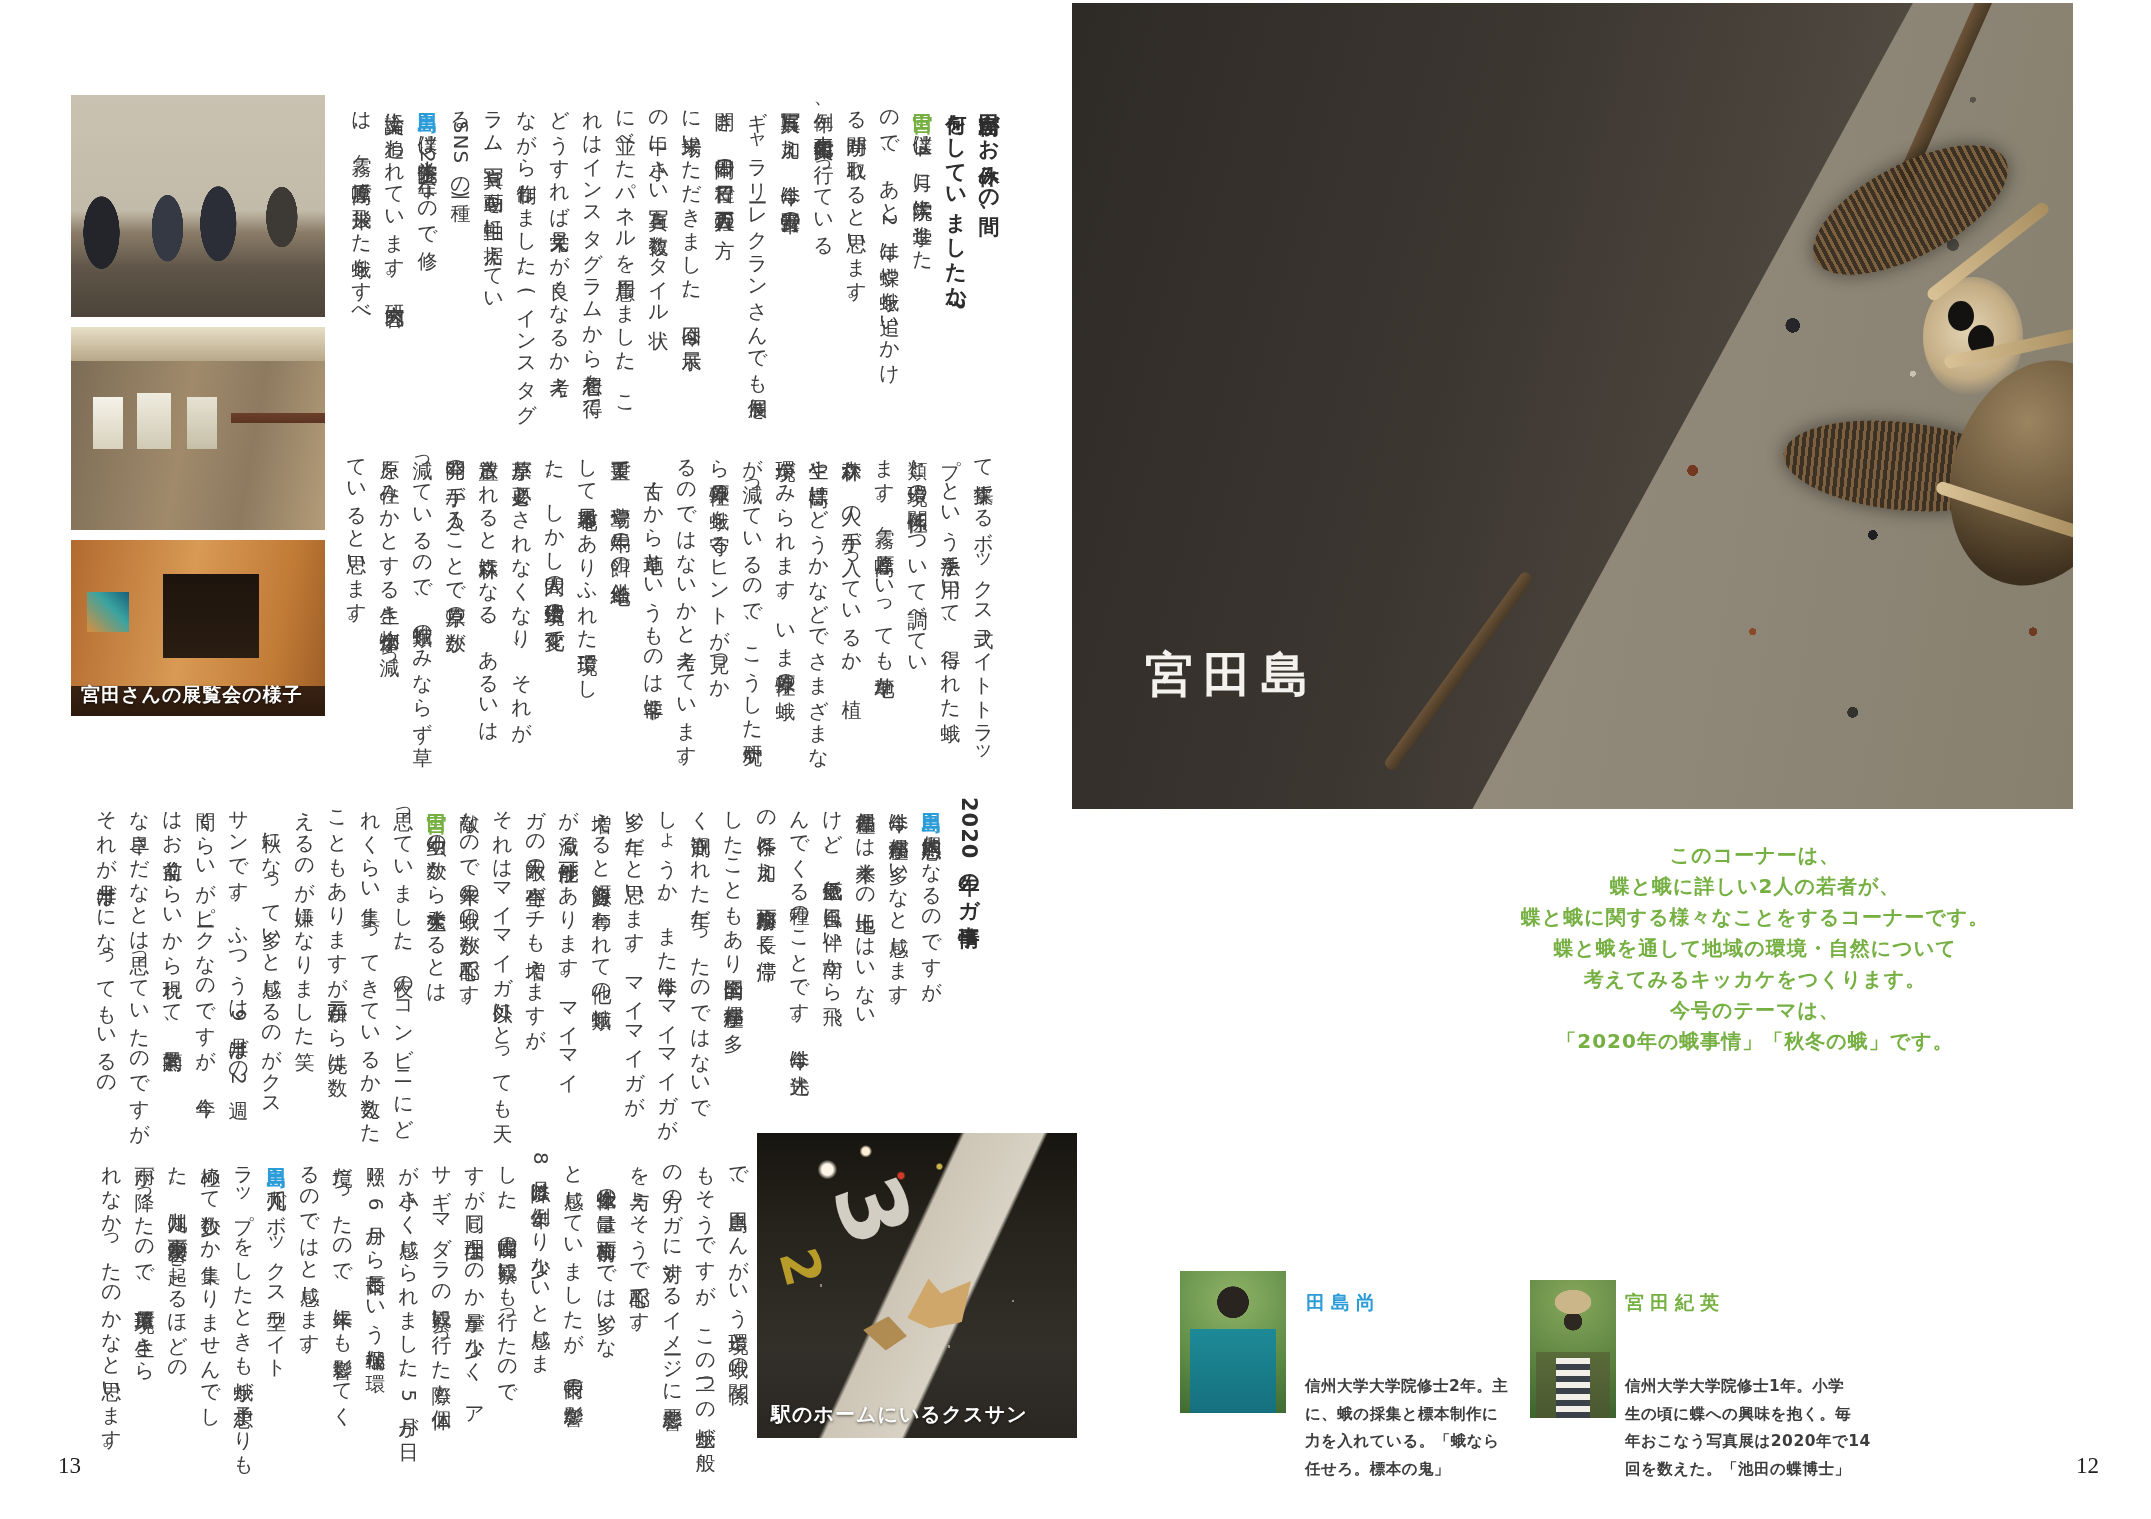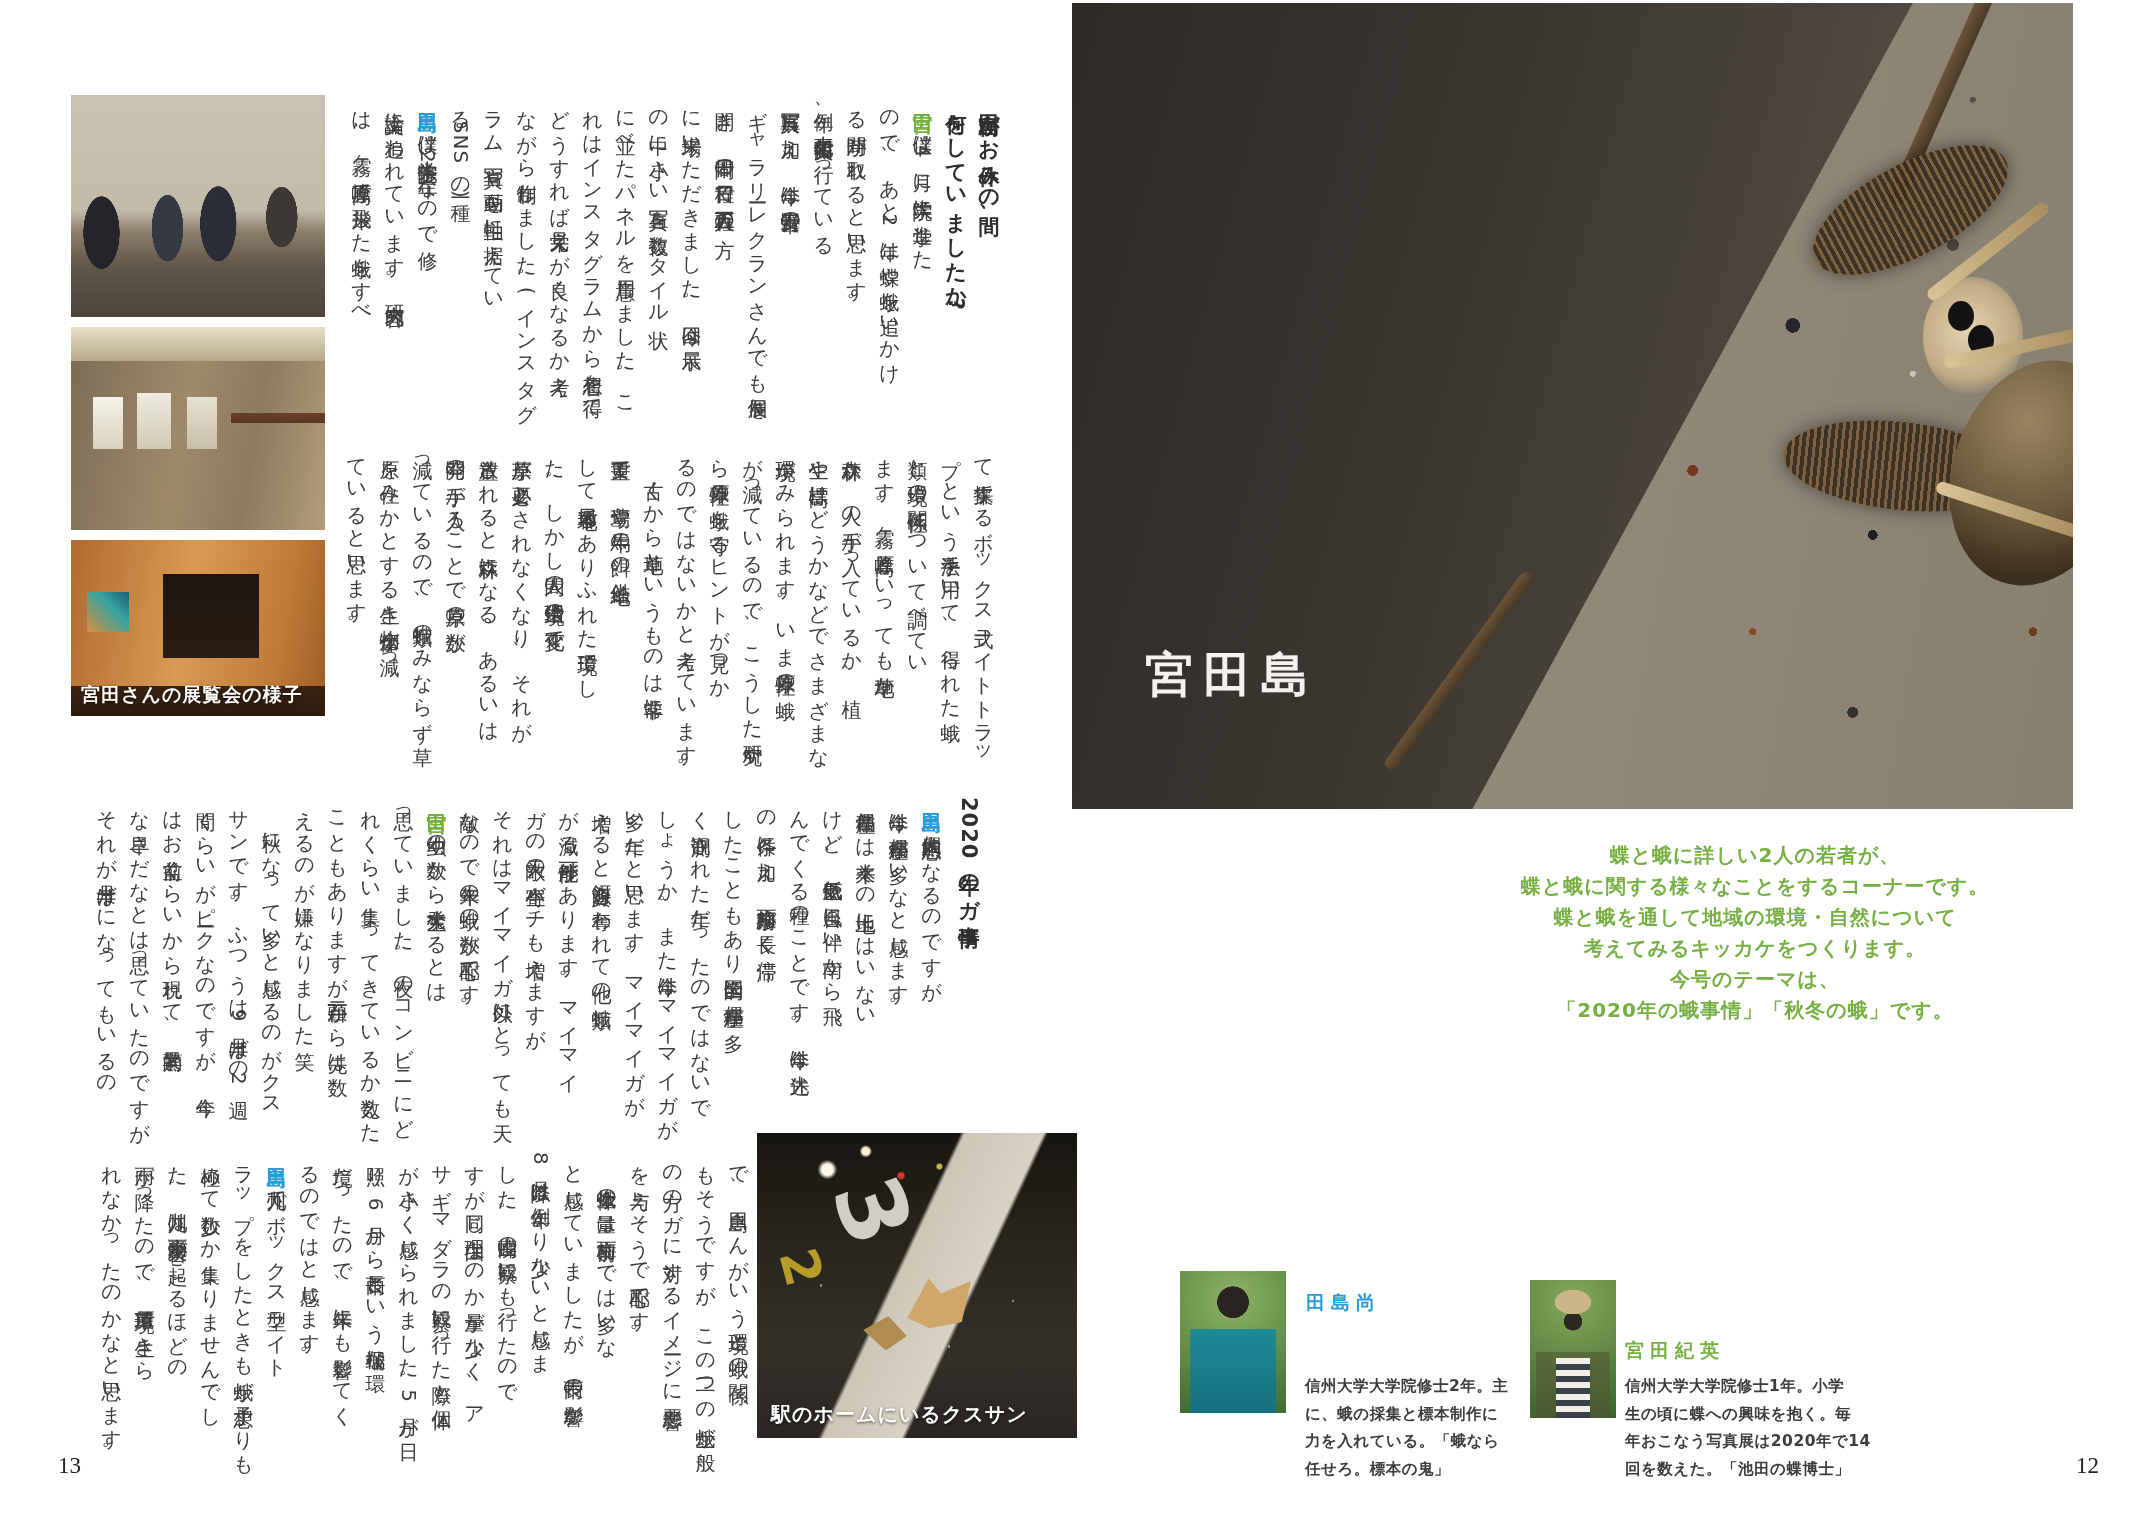--- a/index.html
+++ b/index.html
@@ -130,21 +130,21 @@
       radial-gradient(circle at 50% 20%, #8fb368 0%, #5d8a44 60%, #3f6b33 100%);}
   #profile-photo-2{left:1530px;top:1280px;width:86px;height:138px;
     background:
       radial-gradient(ellipse 30px 20px at 50% 16%, #cbb68a 60%, transparent 62%),
       radial-gradient(circle 15px at 50% 30%, #2e2823 60%, transparent 62%),
       repeating-linear-gradient(#f2efe8 0 6px,#3a4148 6px 12px) 50% 100%/34px 60px no-repeat,
       linear-gradient(#5a6b3a,#49582f) 50% 100%/74px 66px no-repeat,
       radial-gradient(circle at 50% 15%, #86a85c 0%, #567d3c 65%, #3c622e 100%);}
   .profile-name{position:absolute;font-size:19px;font-weight:bold;letter-spacing:6px;}
   #profile-name-1{left:1306px;top:1290px;color:var(--blue);}
-  #profile-name-2{left:1625px;top:1290px;color:var(--green);margin-top:48px;}
+  #profile-name-2{left:1625px;top:1290px;color:var(--green);}
   .profile-bio{position:absolute;font-size:15.5px;color:#3d3d3d;font-weight:bold;margin-top:47px;}
   #profile-bio-1{left:1305px;top:1326px;}
   #profile-bio-2{left:1625px;top:1326px;}
   .bio-line{line-height:27.5px;letter-spacing:.5px;}
 
   
   .page-num{position:absolute;top:1453px;font-size:23px;color:#222;font-family:Liberation Serif, serif;}
   #page-num-left{left:58px;}
   #page-num-right{left:2076px;}
 </style>
@@ -197,20 +197,21 @@
     <div class="moth-eye" id="moth-eye-1"></div>
     <div class="moth-eye" id="moth-eye-2"></div>
     <div id="moth-body"></div>
     <div class="moth-leg" id="moth-leg-1"></div>
     <div class="moth-leg" id="moth-leg-2"></div>
     <div class="moth-leg" id="moth-leg-3"></div>
     <div id="hero-title">宮田島</div>
   </div>
 
   <div id="intro">
+      <div class="intro-line">このコーナーは、</div>
       <div class="intro-line">蝶と蛾に詳しい2人の若者が、</div>
       <div class="intro-line">蝶と蛾に関する様々なことをするコーナーです。</div>
       <div class="intro-line">蝶と蛾を通して地域の環境・自然について</div>
       <div class="intro-line">考えてみるキッカケをつくります。</div>
       <div class="intro-line">今号のテーマは、</div>
       <div class="intro-line">「2020年の蛾事情」「秋冬の蛾」です。</div>
     </div>
 
   <div class="profile-photo" id="profile-photo-1"></div>
   <div class="profile-name" id="profile-name-1">田島尚</div>

